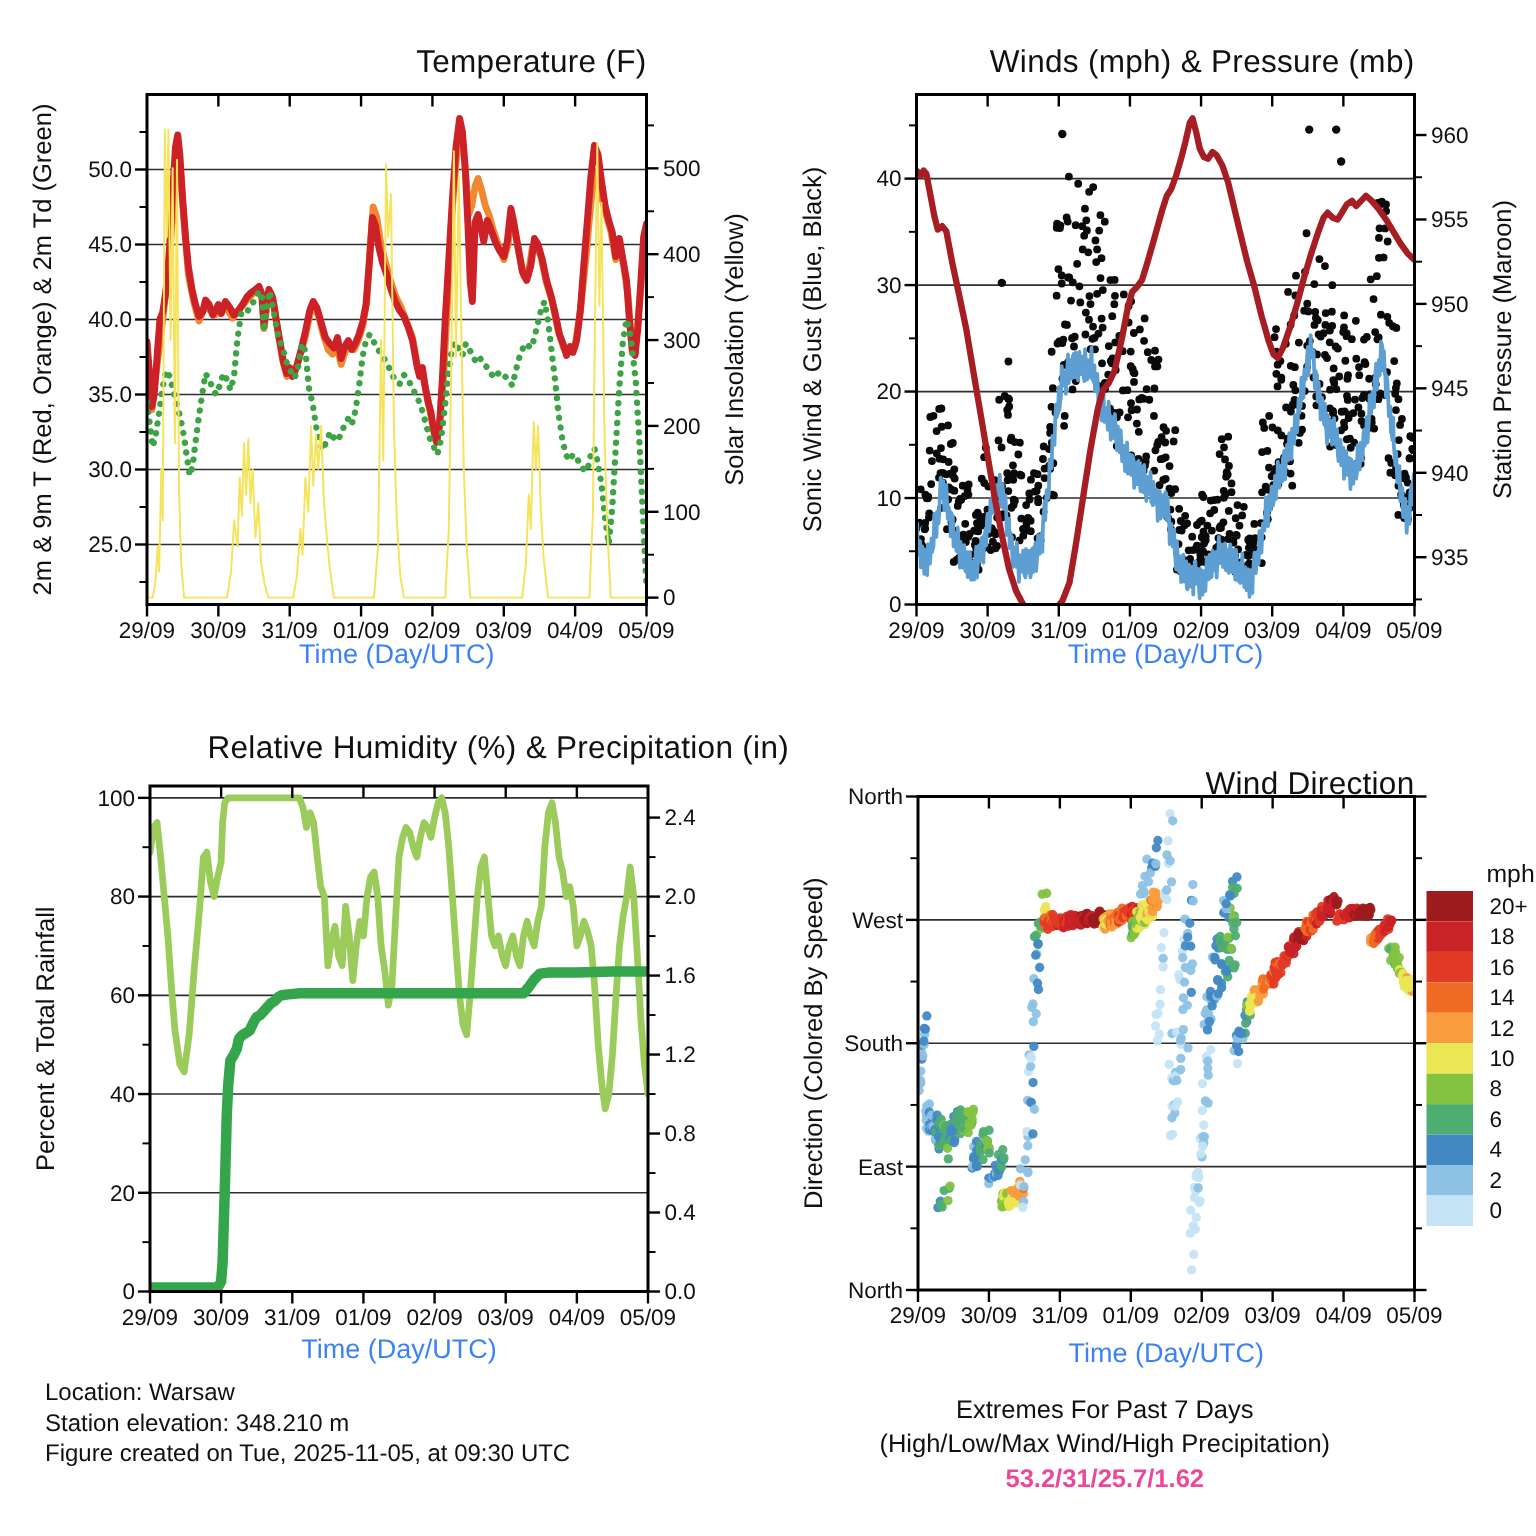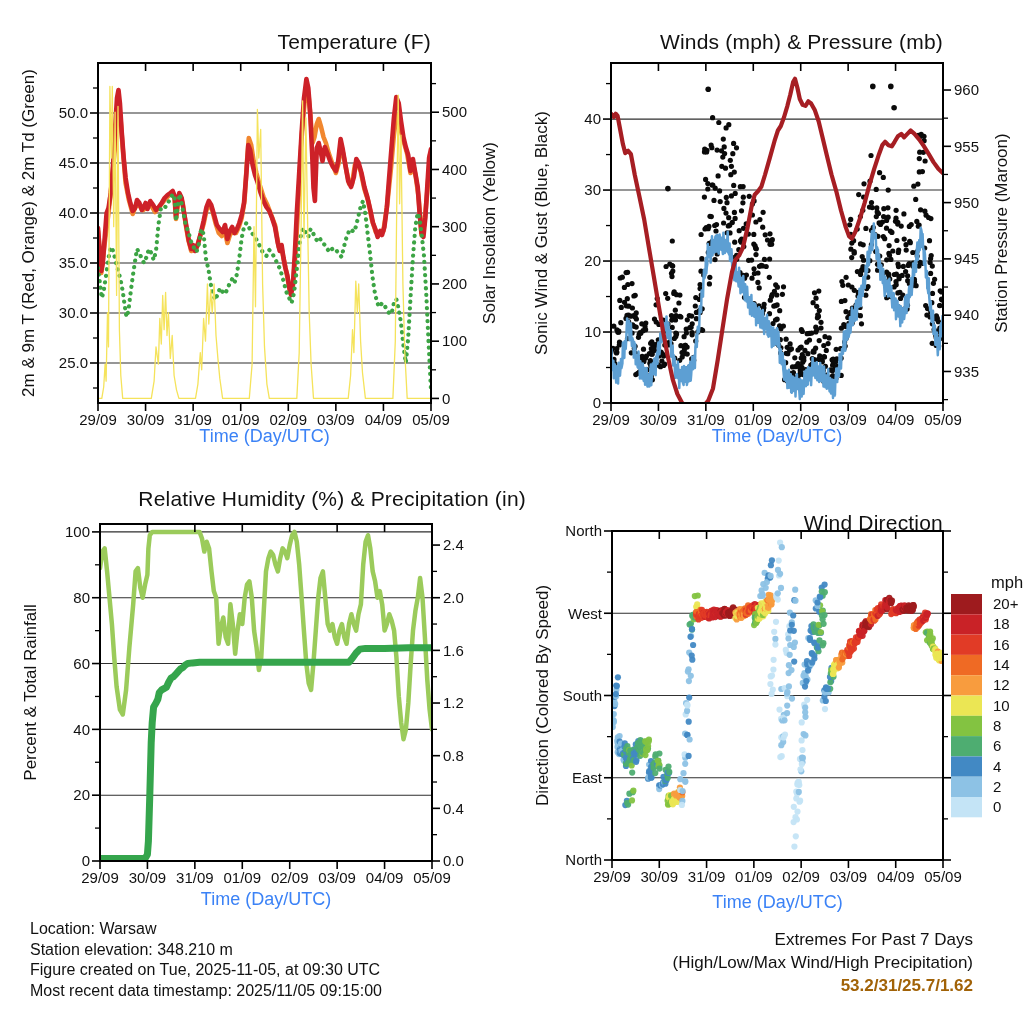--- a/index.html
+++ b/index.html
@@ -10,21 +10,21 @@
   #title-1{left:98px;top:30px;width:333px;}
   #title-2{left:611px;top:30px;width:332px;}
   #title-3{left:6px;top:487px;width:520px;}
   #title-4{left:612px;top:491px;width:331px;margin-top:20px;}
   .xaxis-label{position:absolute;text-align:center;font-size:18px;color:#3b82f6;}
   #xlabel-1{left:98px;top:426px;width:333px;}
   #xlabel-2{left:611px;top:426px;width:332px;}
   #xlabel-3{left:100px;top:889px;width:332px;}
   #xlabel-4{left:612px;top:892px;width:331px;}
   .footer-left{position:absolute;left:30px;top:919px;font-size:16px;line-height:20.5px;color:#111;white-space:nowrap;}
-  .footer-right{position:absolute;left:500px;top:928px;width:473px;text-align:right;font-size:17px;line-height:23px;color:#111;}
+  .footer-right{position:absolute;left:500px;top:928px;width:473px;text-align:center;font-size:17px;line-height:23px;color:#111;}
   .footer-right .vals{font-weight:bold;}
 </style>
 </head>
 <body>
 
 <div class="fig">
   <svg id="canvas" width="1024" height="1024" viewBox="0 0 1024 1024">
       <g>
         <clipPath id="cp0">
           <rect x="98" y="63" width="333" height="340"></rect>
@@ -2145,21 +2145,20 @@
 
   <div class="xaxis-label" id="xlabel-1">Time (Day/UTC)</div>
   <div class="xaxis-label" id="xlabel-2">Time (Day/UTC)</div>
   <div class="xaxis-label" id="xlabel-3">Time (Day/UTC)</div>
   <div class="xaxis-label" id="xlabel-4">Time (Day/UTC)</div>
 
   <div class="footer-left">
     <div>Location: Warsaw</div>
     <div>Station elevation: 348.210 m</div>
     <div>Figure created on Tue, 2025-11-05, at 09:30 UTC</div>
-    <div>Most recent data timestamp: 2025/11/05 09:15:00</div>
   </div>
 
   <div class="footer-right">
     <div>Extremes For Past 7 Days</div>
     <div>(High/Low/Max Wind/High Precipitation)</div>
-    <div class="vals" id="extremes-values" style="color: #a16207;">53.2/31/25.7/1.62</div>
+    <div class="vals" id="extremes-values" style="color: #ec4899;">53.2/31/25.7/1.62</div>
   </div>
 </div>
 
 </body></html>

